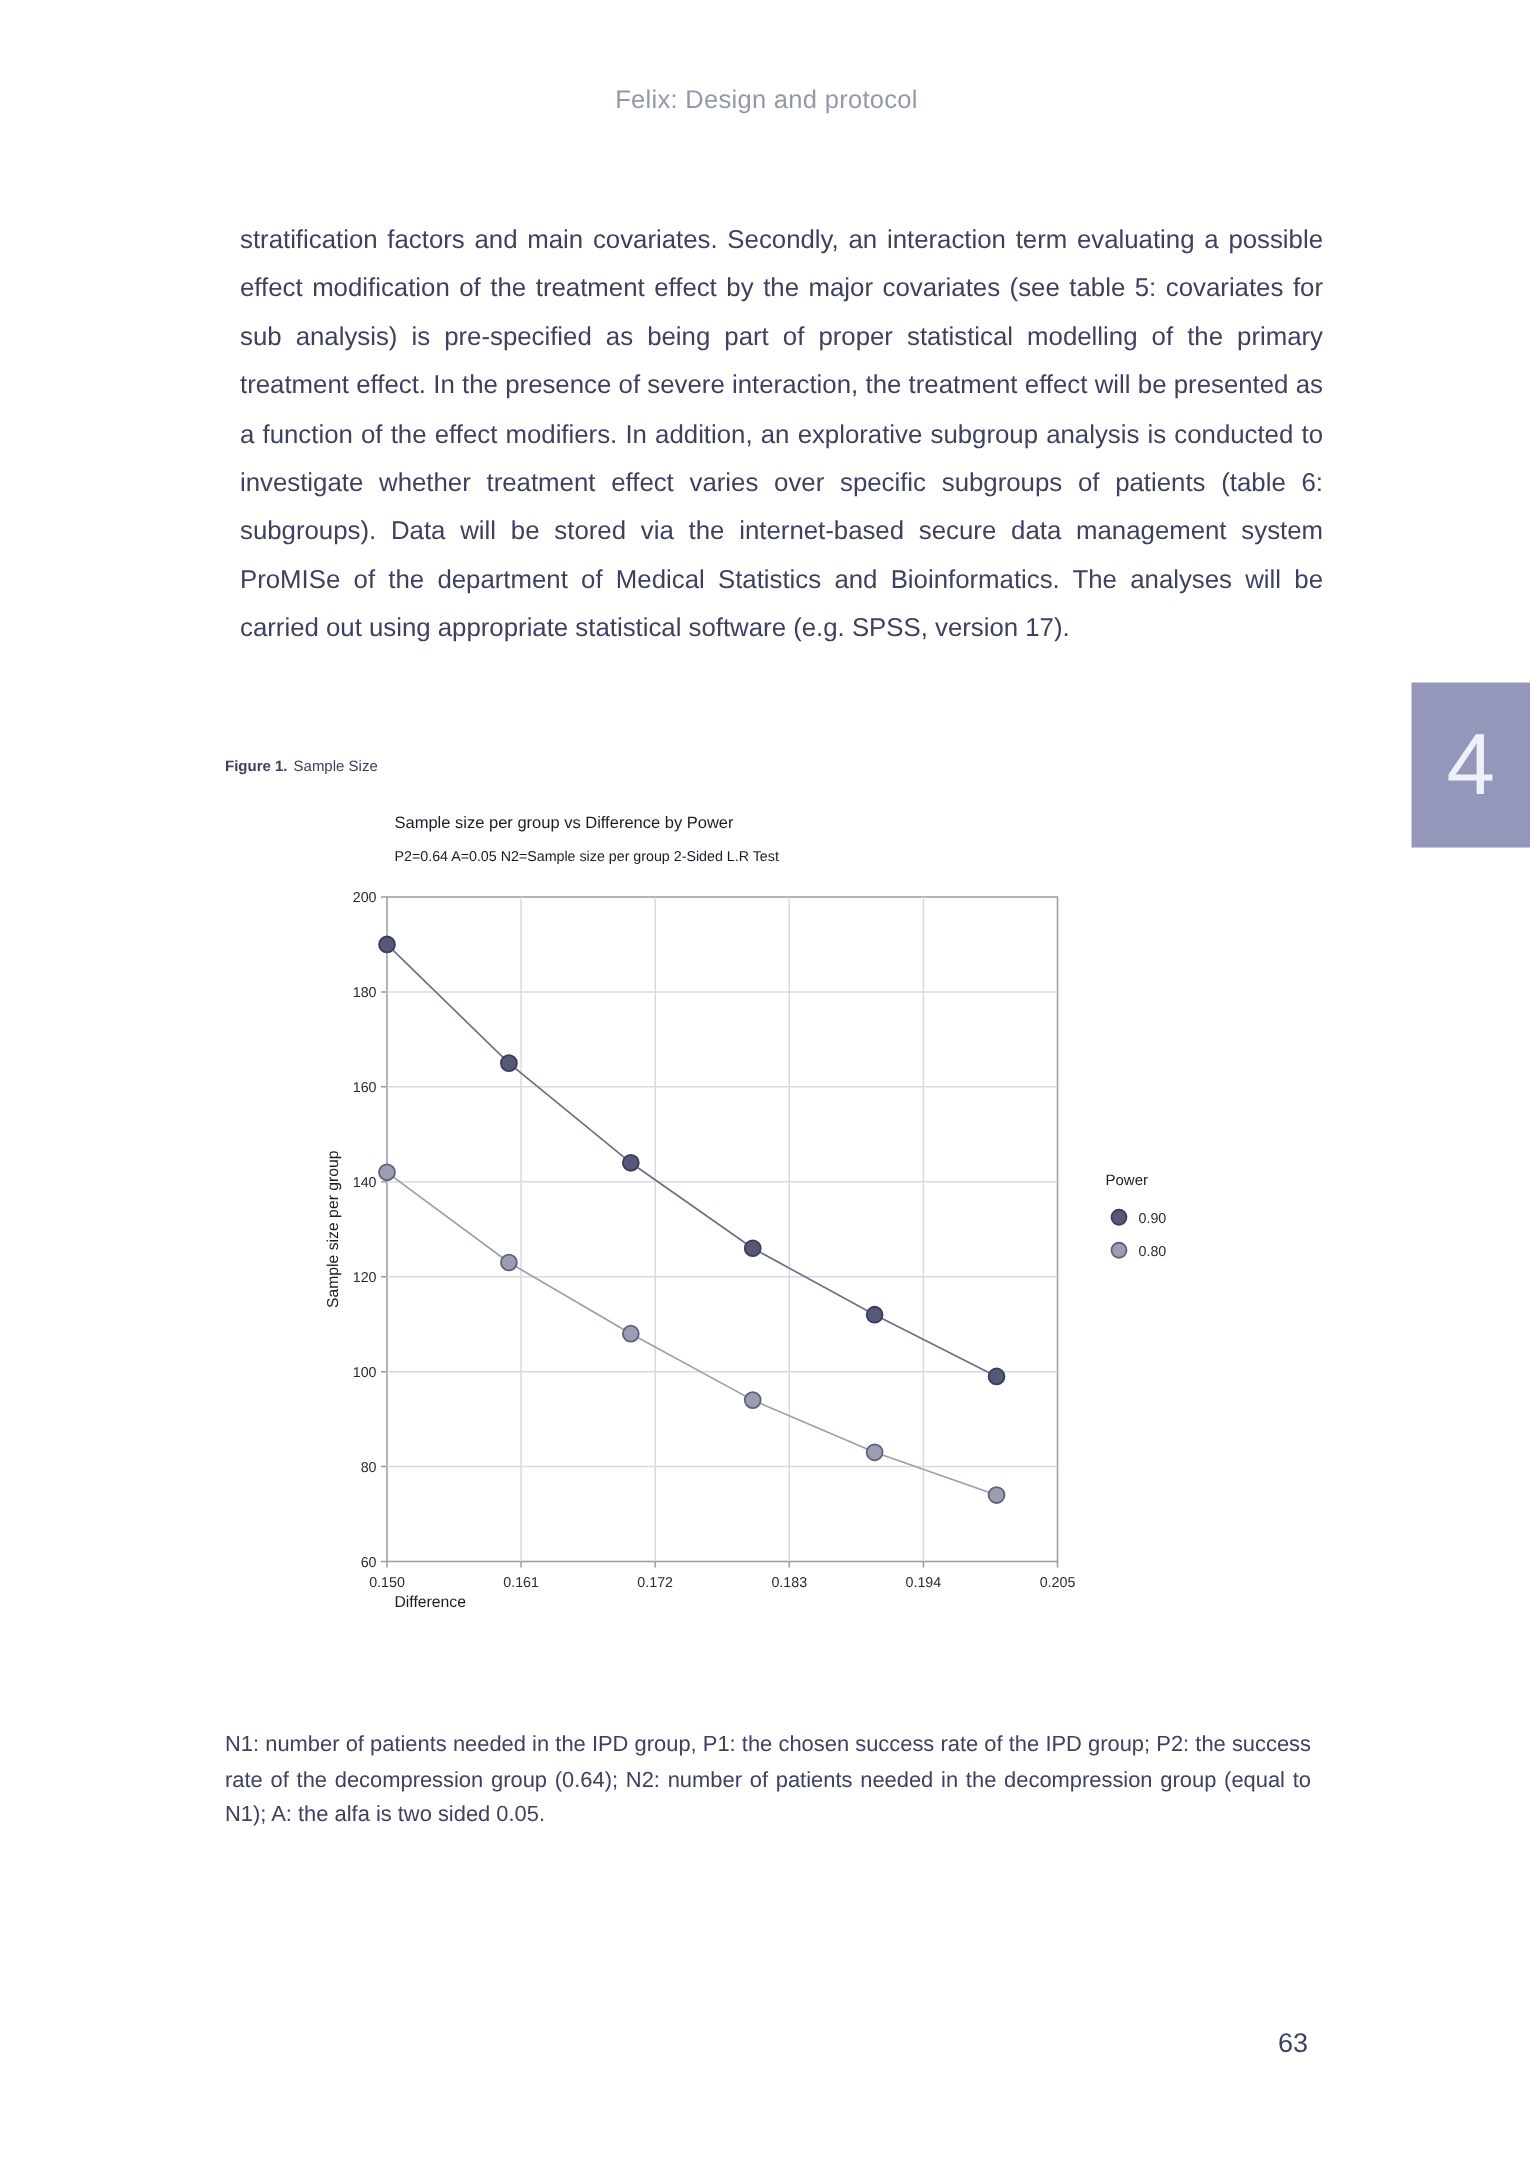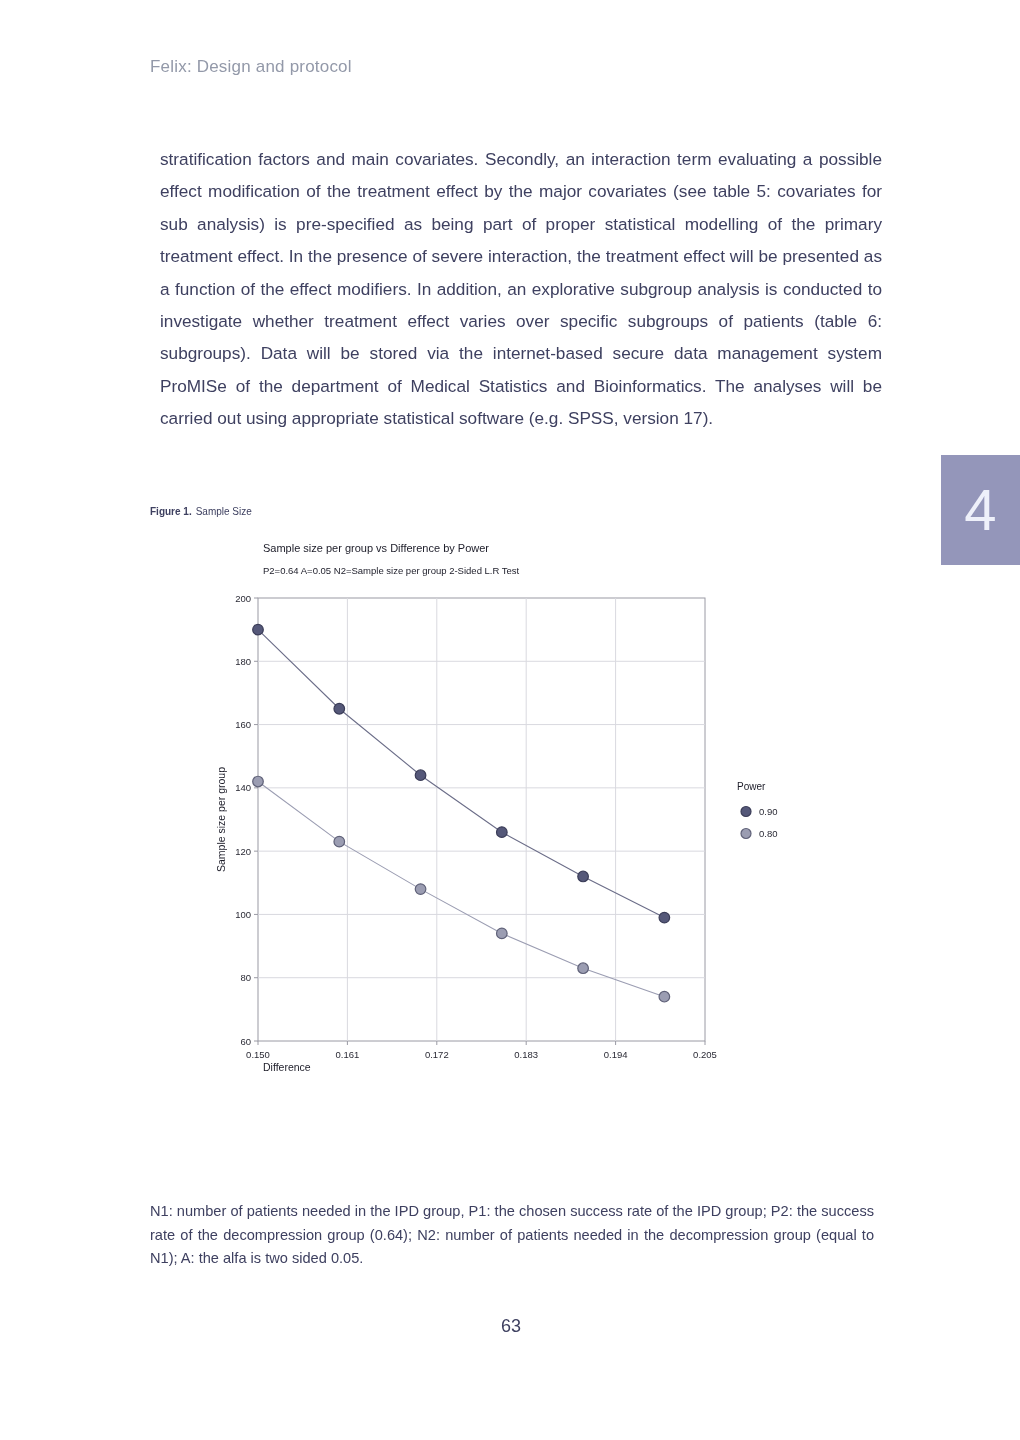--- a/index.html
+++ b/index.html
@@ -1,38 +1,38 @@
 <!DOCTYPE html>
 <html><head>
 <meta charset="utf-8">
 <style>
   html,body{margin:0;padding:0;background:#ffffff;}
   #page{
     position:relative;width:1020px;height:1440px;background:#ffffff;
     font-family:"Liberation Sans",sans-serif;overflow:hidden;
   }
   .running-header{
-    position:absolute;top:57px;left:150px;width:722px;text-align:left;
+    position:absolute;top:57px;left:150px;width:722px;text-align:center;
     font-size:17px;color:#9399a9;letter-spacing:.2px;
   }
   .body-par{
     position:absolute;top:143px;left:160px;width:722px;
     font-size:17.2px;line-height:32.4px;text-align:justify;color:#3e4060;
   }
   .fig-caption{position:absolute;top:506px;left:150px;font-size:10px;color:#3e4060;}
   .fig-caption .cap-label{font-weight:bold;}
   .fig-caption .cap-text{margin-left:4px;}
   .chart-wrap{position:absolute;top:534px;left:215px;width:620px;height:560px;}
   #chart-svg text{font-family:"Liberation Sans",sans-serif;}
   .footnote{
     position:absolute;top:1152px;left:150px;width:724px;
-    font-size:14.6px;line-height:23.5px;text-align:justify;color:#3e4060;margin-top:48px;
+    font-size:14.6px;line-height:23.5px;text-align:justify;color:#3e4060;
   }
   .page-number{
-    position:absolute;top:1316px;left:150px;width:722px;text-align:center;
+    position:absolute;top:1352px;left:150px;width:722px;text-align:right;
     font-size:18px;color:#3e4060;
   }
   .chapter-tab{
     position:absolute;top:455px;right:0;width:79px;height:110px;
     background:#9496ba;display:flex;align-items:center;justify-content:center;
   }
   .chapter-tab span{font-size:58px;color:#eef0fa;line-height:1;}
 </style>
 </head>
 <body>

